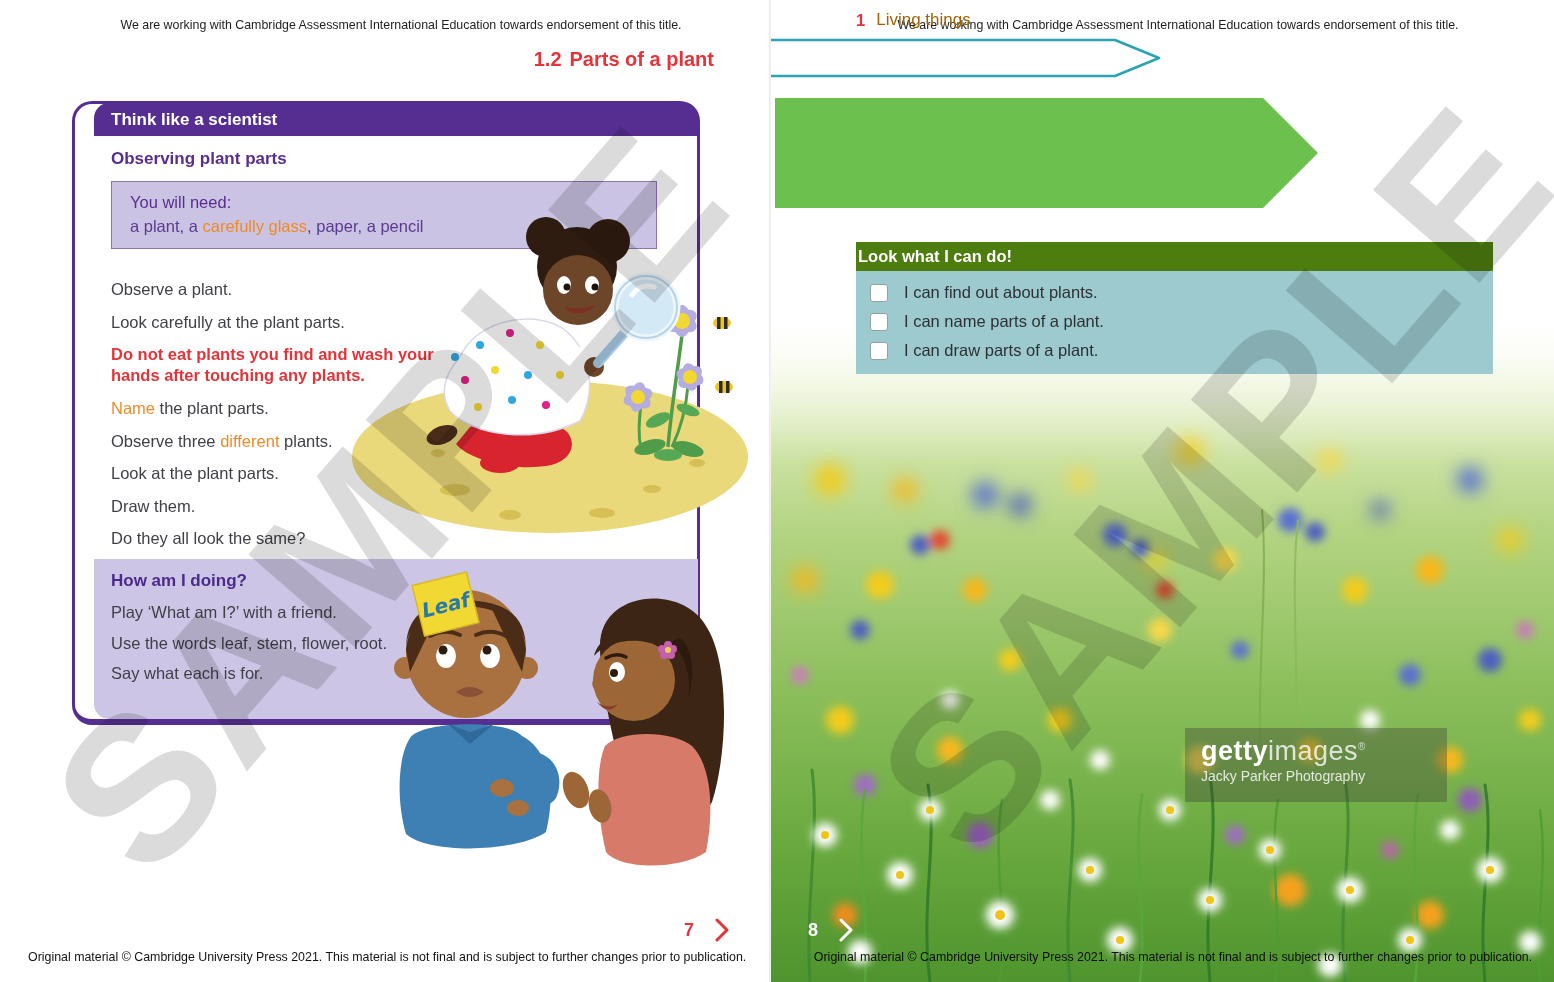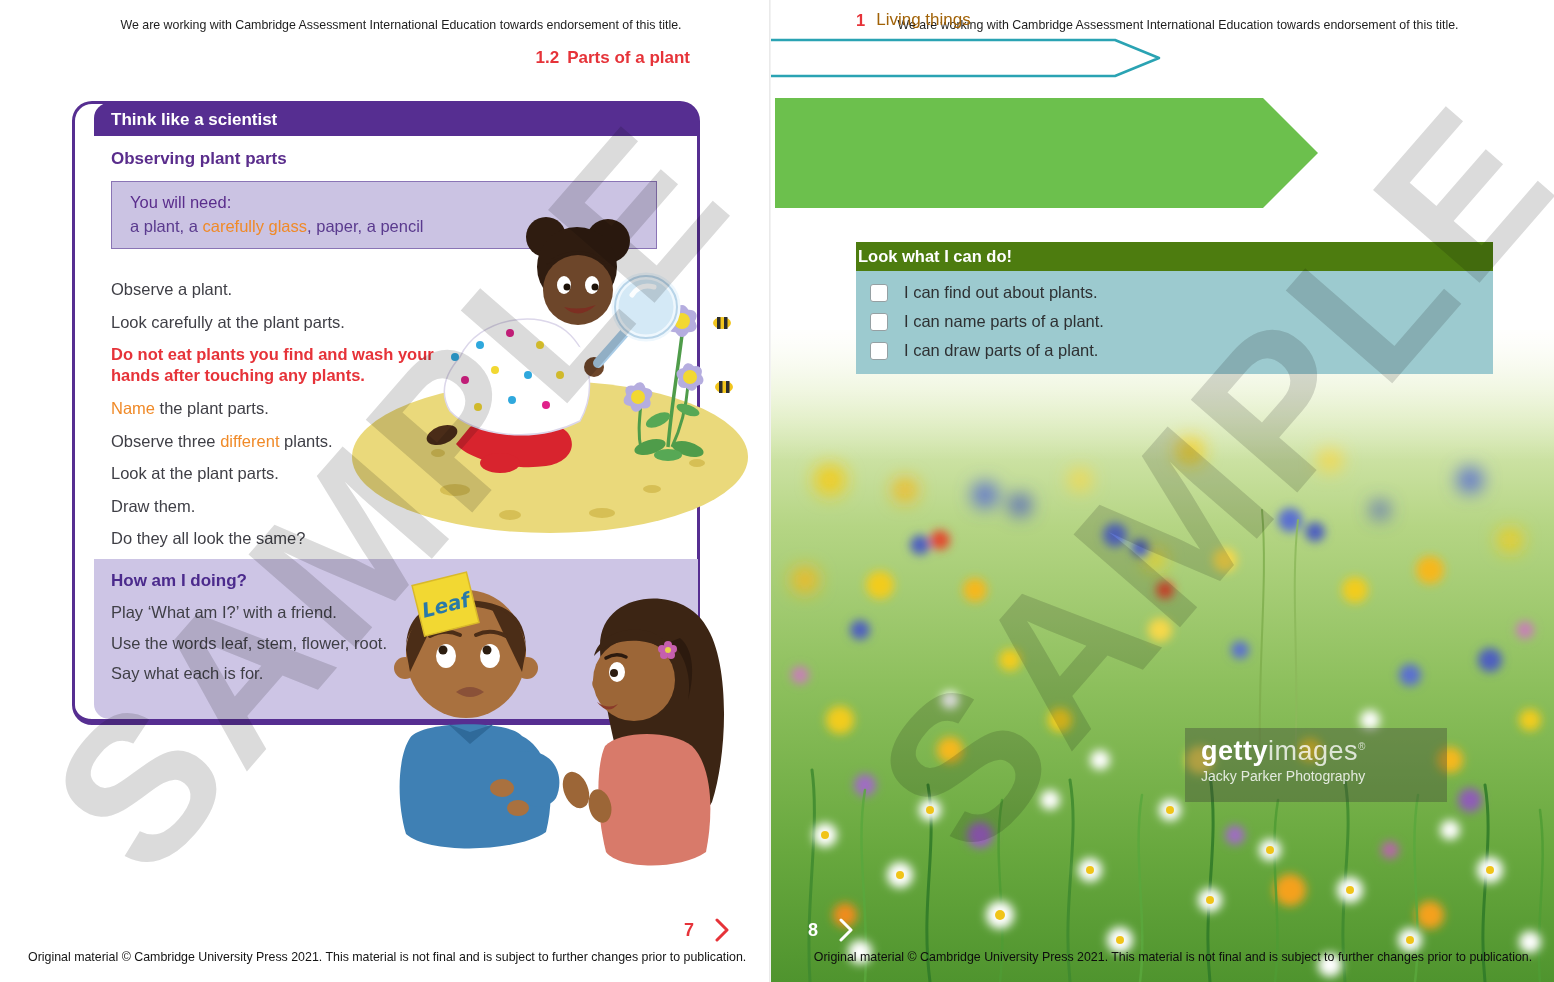--- a/index.html
+++ b/index.html
@@ -6,21 +6,21 @@
   html,body { width:1554px; height:982px; background:#ffffff; font-family:"Liberation Sans", sans-serif; }
   .spread { position:relative; width:1554px; height:982px; overflow:hidden; background:#fff; }
   .page { position:absolute; top:0; height:982px; overflow:hidden; }
   .page-left { left:0; width:770px; background:#fff; }
   .page-right { left:770px; width:784px; background:#fff; }
   .gutter { position:absolute; left:769px; top:0; width:2px; height:982px; background:linear-gradient(90deg,#e6e6e6,#f6f6f6); z-index:40;}
 
   .endorse { position:absolute; top:18px; left:0; right:0; text-align:center; font-size:12.4px; color:#1e1e1e; z-index:6;padding-left:32px; }
 
   
-  .lesson-label { position:absolute; top:48px; right:80px; font-size:17px; font-weight:bold; color:#e63339; z-index:6; }
+  .lesson-label { position:absolute; top:48px; right:56px; font-size:20px; font-weight:bold; color:#e63339; z-index:6; }
   .lesson-label .num { margin-right:8px; }
 
   .tls-box { position:absolute; left:72px; top:101px; width:628px; height:624px;
     background:#fff; border:3px solid #562e91; border-bottom-width:6px; border-radius:20px; z-index:1;padding-left:20px; }
   .tls-header { height:33px; background:#562e91; border-radius:15px 15px 0 0; margin:-1px -1px 0 -1px;
     color:#fff; font-weight:bold; font-size:17px; line-height:33px; padding-left:17px; }
   .tls-content { position:relative; padding:13px 16px 0 16px; height:calc(100% - 33px); }
   .activity-title { color:#5a2d8c; font-weight:bold; font-size:17px; margin-bottom:12px; }
   .ywn-box { width:546px; background:#cbc3e3; border:1.5px solid #8a74b5; padding:11px 14px 12px 18px; }
   .ywn-title { color:#5a2d8c; font-weight:normal; font-size:16.5px; margin-bottom:5px; }

